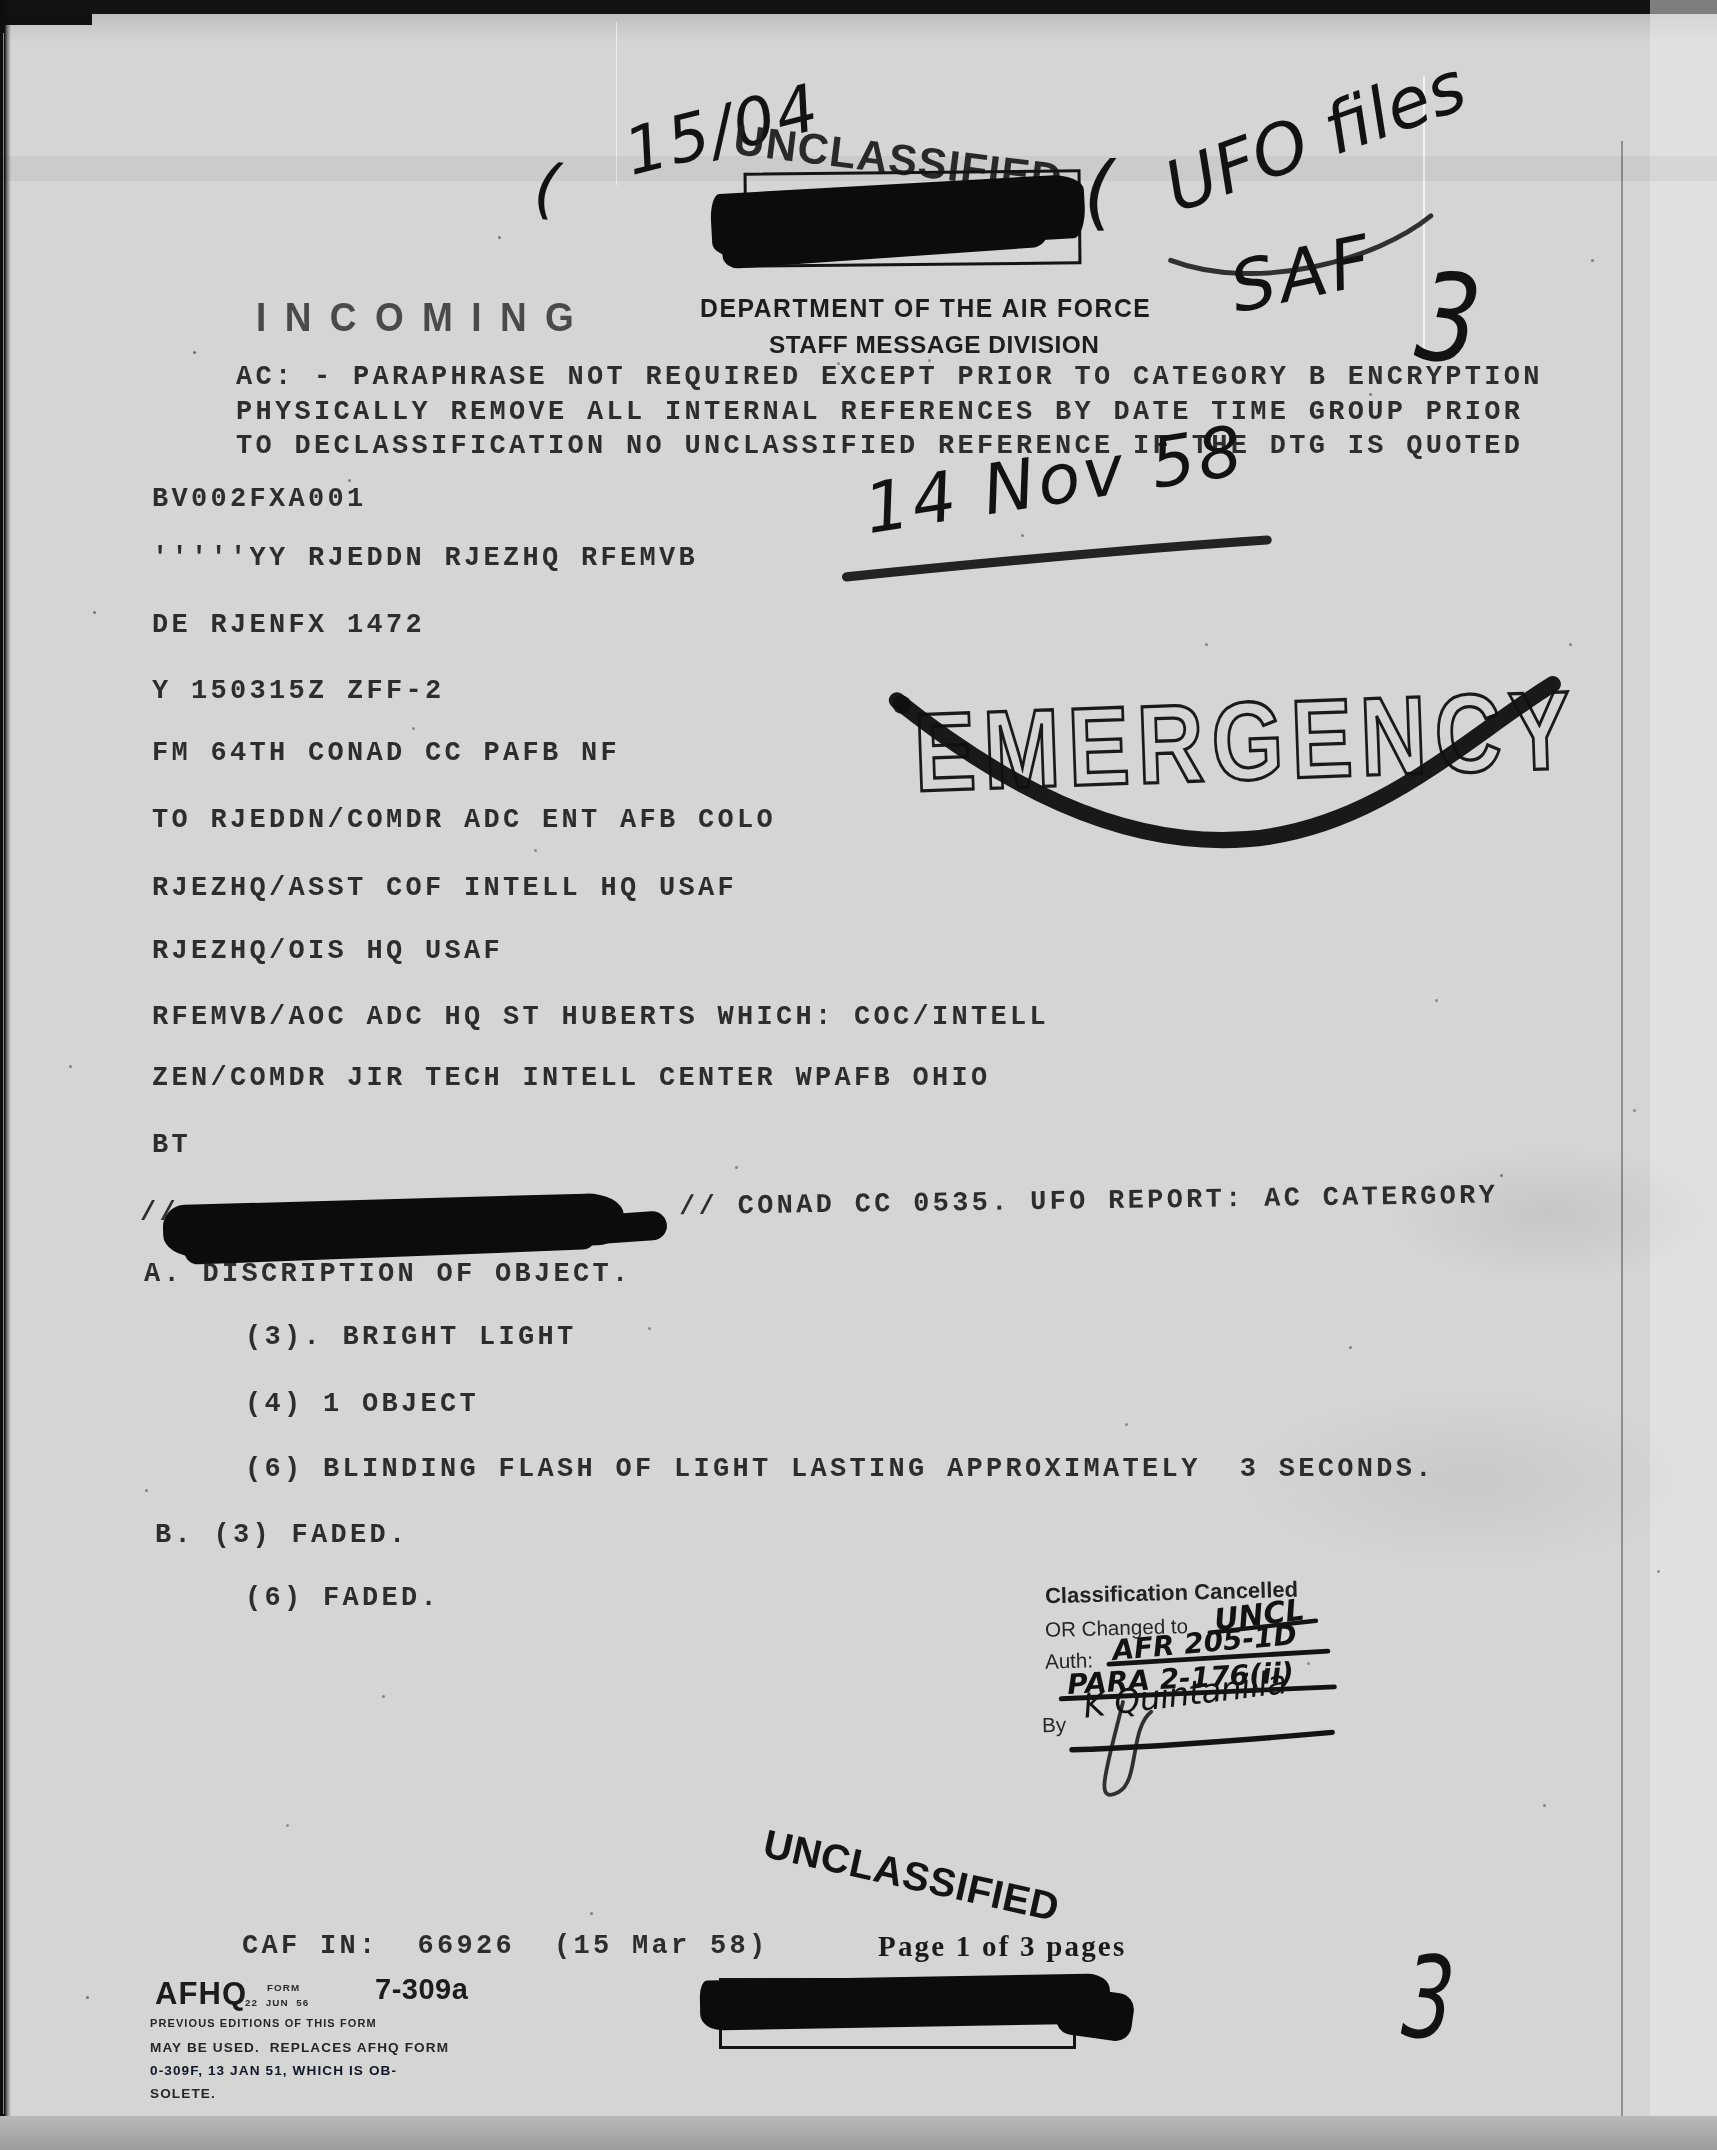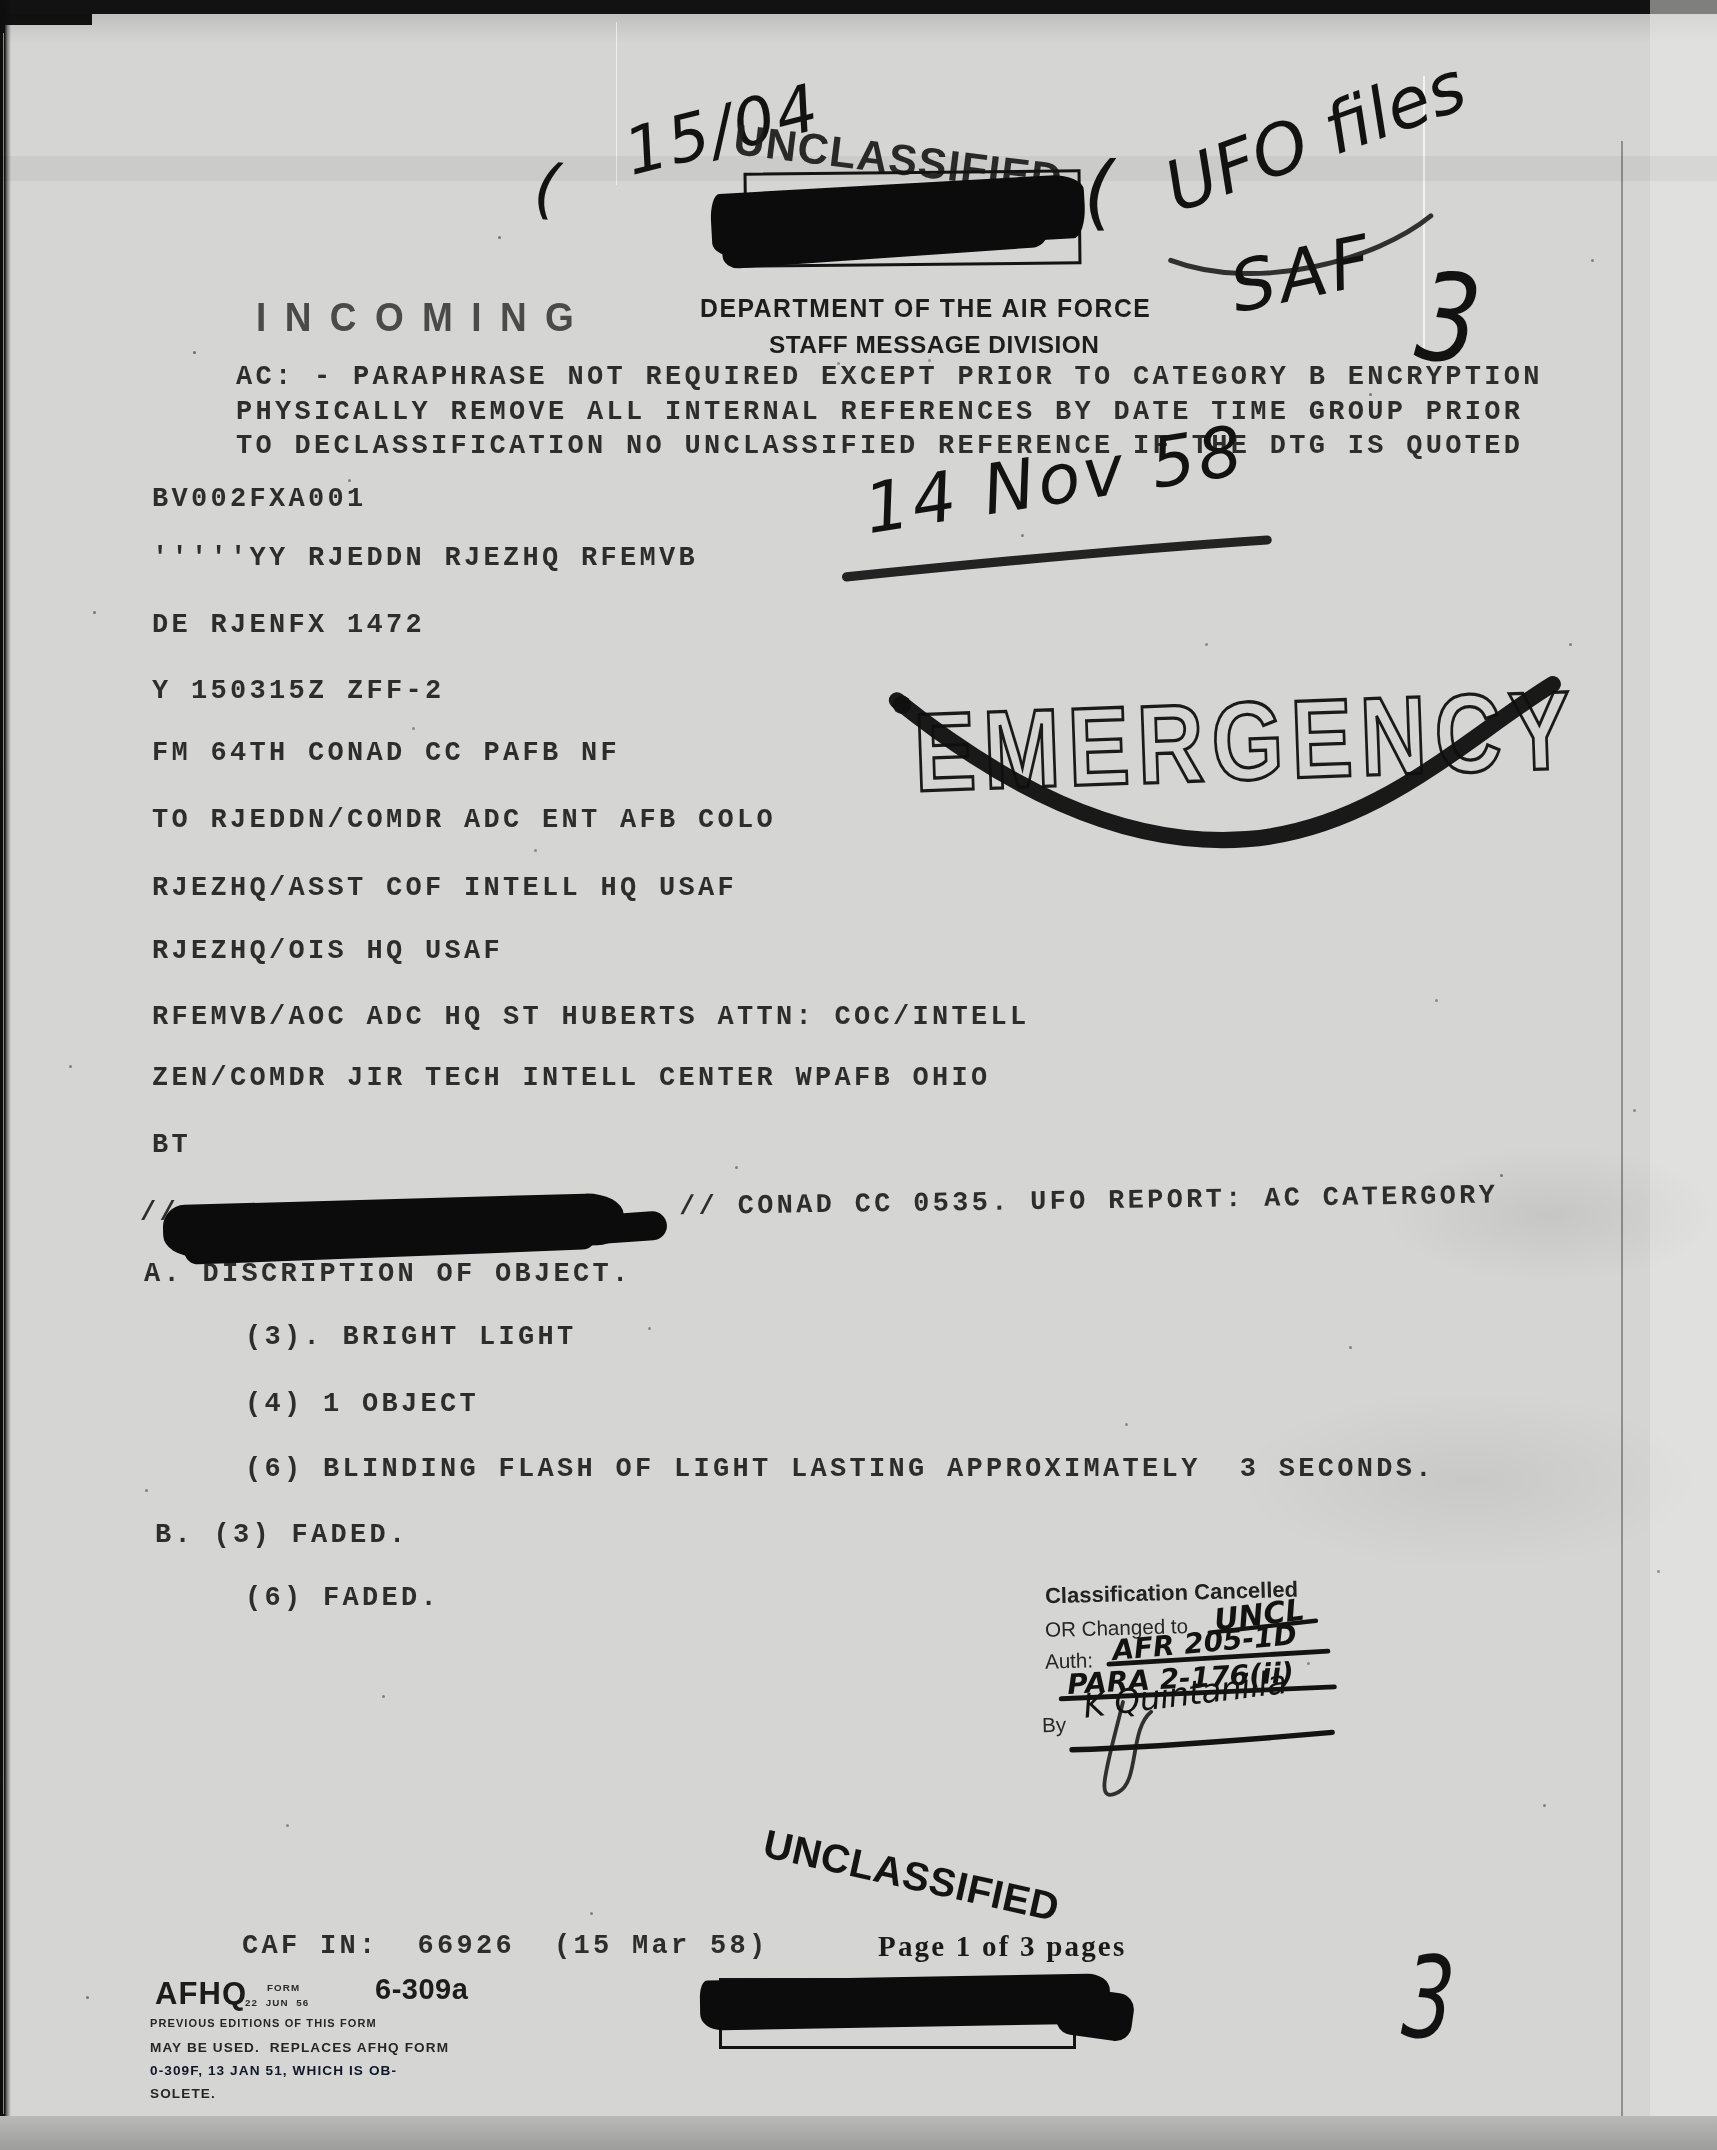--- a/index.html
+++ b/index.html
@@ -77,21 +77,21 @@
   <div class="t" style="left:152px;top:543px;">'''''YY RJEDDN RJEZHQ RFEMVB</div>
   <div class="t" style="left:152px;top:610px;">DE RJENFX 1472</div>
   <div class="t" style="left:152px;top:676px;">Y 150315Z ZFF-2</div>
 
   <div class="stamp hollow" style="left:912px;top:689px;font-size:111px;letter-spacing:.085em;transform:rotate(-2deg) scaleX(.83);transform-origin:left top;">EMERGENCY</div>
 
   <div class="t" style="left:152px;top:738px;">FM 64TH CONAD CC PAFB NF</div>
   <div class="t" style="left:152px;top:805px;">TO RJEDDN/COMDR ADC ENT AFB COLO</div>
   <div class="t" style="left:152px;top:873px;">RJEZHQ/ASST COF INTELL HQ USAF</div>
   <div class="t" style="left:152px;top:936px;">RJEZHQ/OIS HQ USAF</div>
-  <div class="t" style="left:152px;top:1002px;">RFEMVB/AOC ADC HQ ST HUBERTS ATTN: COC/INTELL</div>
+  <div class="t" style="left:152px;top:1002px;">RFEMVB/AOC ADC HQ ST HUBERTS WHICH: COC/INTELL</div>
   <div class="t" style="left:152px;top:1063px;">ZEN/COMDR JIR TECH INTELL CENTER WPAFB OHIO</div>
   <div class="t" style="left:152px;top:1130px;">BT</div>
 
   <div class="t" style="left:140px;top:1198px;">//</div>
   <div class="blob" style="left:163px;top:1199px;width:461px;height:52px;border-radius:22px 38px 27px 33px/22px;transform:rotate(-1.6deg);"></div>
   <div class="blob" style="left:184px;top:1228px;width:412px;height:29px;border-radius:14px;transform:rotate(-2.2deg);"></div>
   <div class="blob" style="left:590px;top:1213px;width:77px;height:29px;border-radius:5.4px 33px 33px 11px;transform:rotate(-4deg);"></div>
   <div class="t" style="left:679px;top:1192px;transform:rotate(-0.8deg);transform-origin:left top;">// CONAD CC 0535. UFO REPORT: AC CATERGORY</div>
 
   <div class="t" style="left:144px;top:1259px;">A. DISCRIPTION OF OBJECT.</div>
@@ -111,21 +111,21 @@
   <div class="hw" style="left:1081px;top:1687px;font-size:33px;letter-spacing:-0.5px;transform:rotate(-7deg);transform-origin:left top;">K Quintanilla</div>
 
   <div class="stamp" style="left:769px;top:1821px;font-size:40px;letter-spacing:0.5px;transform:rotate(12.5deg);transform-origin:left top;color:#141414;">UNCLASSIFIED</div>
 
   <div class="t" style="left:242px;top:1931px;">CAF IN:  66926  (15 Mar 58)</div>
   <div class="abs" style="left:878px;top:1930px;font-family:'Liberation Serif',serif;font-weight:700;font-size:29px;letter-spacing:2.2px;color:#1b1b1b;white-space:pre;">Page 1 of 3 pages</div>
 
   <div class="stamp" style="left:155px;top:1976px;font-size:31px;letter-spacing:1.1px;color:#1c1c1c;">AFHQ</div>
   <div class="stamp" style="left:267px;top:1982px;font-size:9.8px;letter-spacing:1.1px;color:#2a2a2a;">FORM</div>
   <div class="stamp" style="left:245px;top:1997px;font-size:9.8px;letter-spacing:1.1px;color:#2a2a2a;">22  JUN  56</div>
-  <div class="stamp" style="left:375px;top:1973px;font-size:29px;letter-spacing:0.5px;color:#1c1c1c;">6-309a</div>
+  <div class="stamp" style="left:375px;top:1973px;font-size:29px;letter-spacing:0.5px;color:#1c1c1c;">7-309a</div>
   <div class="stamp" style="left:150px;top:2017px;font-size:11px;letter-spacing:1.1px;color:#262626;">PREVIOUS EDITIONS OF THIS FORM</div>
   <div class="stamp" style="left:150px;top:2040px;font-size:13.6px;letter-spacing:1.1px;color:#262626;">MAY BE USED.  REPLACES AFHQ FORM</div>
   <div class="stamp" style="left:150px;top:2063px;font-size:13.6px;letter-spacing:1.1px;color:#0f172a;">0-309F, 13 JAN 51, WHICH IS OB-</div>
   <div class="stamp" style="left:150px;top:2086px;font-size:13.6px;letter-spacing:1.1px;color:#262626;">SOLETE.</div>
 
   <div class="outline" style="left:719px;top:1978px;width:351px;height:65px;"></div>
   <div class="blob" style="left:700px;top:1977px;width:410px;height:50px;border-radius:7.6px 22px 16.3px 22px/16.3px;transform:rotate(-1deg);"></div>
   <div class="blob" style="left:1057px;top:1990px;width:76px;height:48px;border-radius:16.3px;transform:rotate(8deg);"></div>
 
   <div class="hw" style="left:1408px;top:1930px;font-size:114px;font-weight:300;transform:rotate(4deg) scaleX(.7);transform-origin:left top;">3</div>

